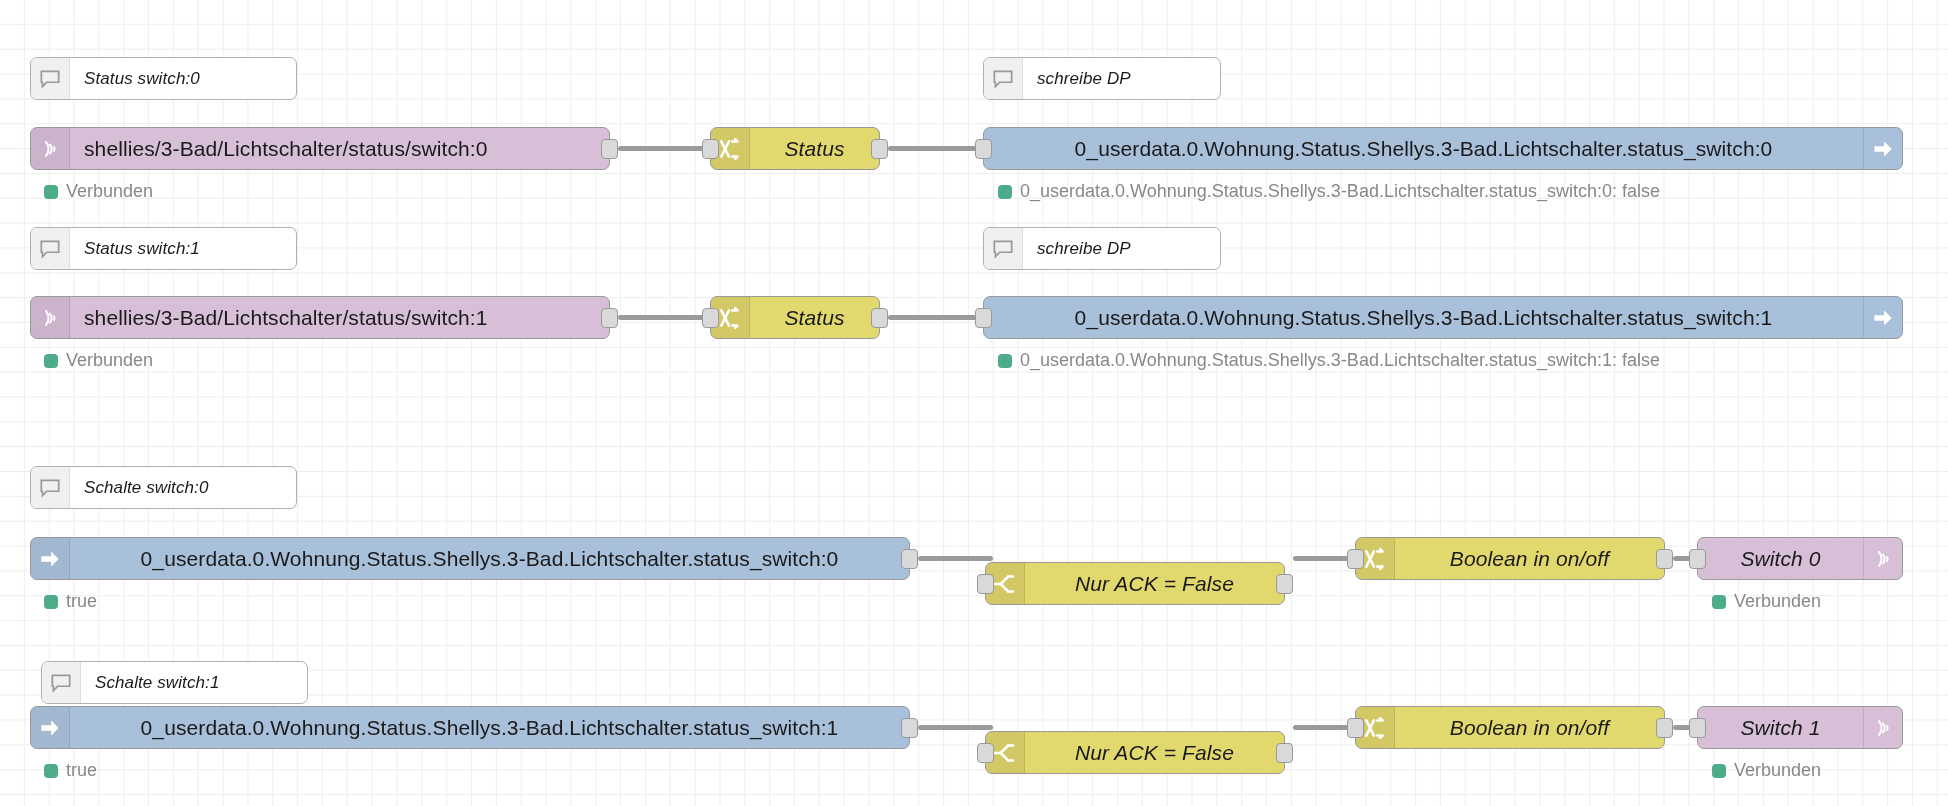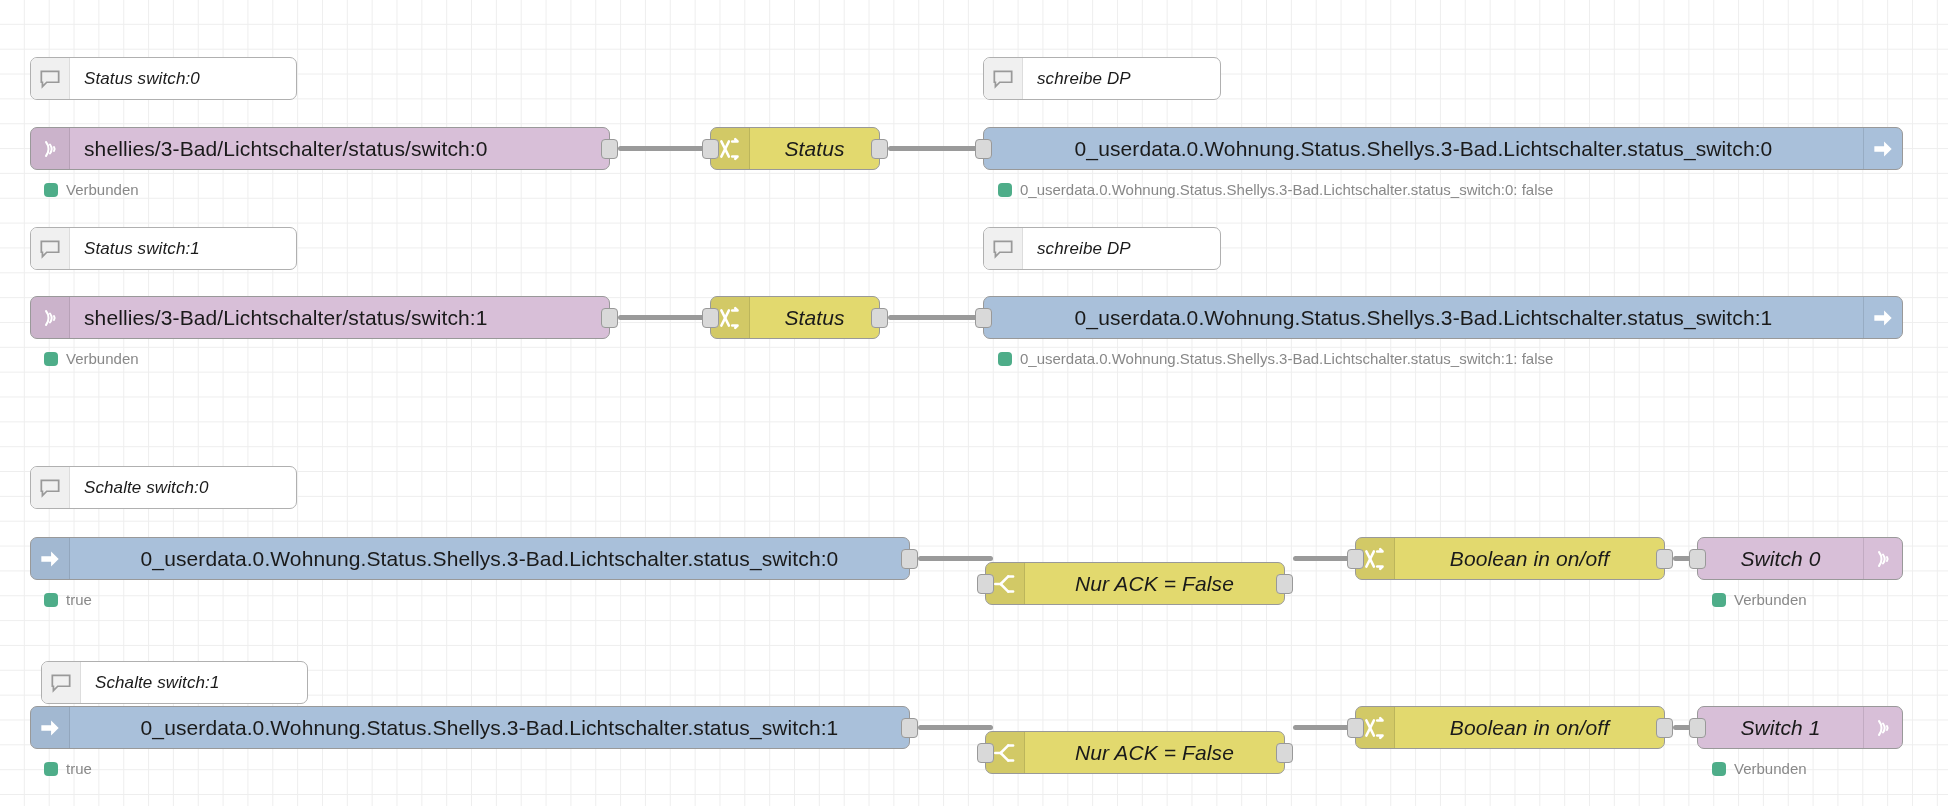--- a/index.html
+++ b/index.html
@@ -124,21 +124,21 @@
     height: 5px;
     background: #9a9a9a;
     border-radius: 3px;
   }
 
   
   .node-status {
     position: absolute;
     display: flex;
     align-items: center;
-    font-size: 15px;
+    font-size: 18px;
     color: #888888;
     white-space: nowrap;
   }
   .status-dot {
     width: 14px;
     height: 14px;
     border-radius: 4px;
     background: #4ead89;
     margin-right: 8px;
     flex: 0 0 14px;

